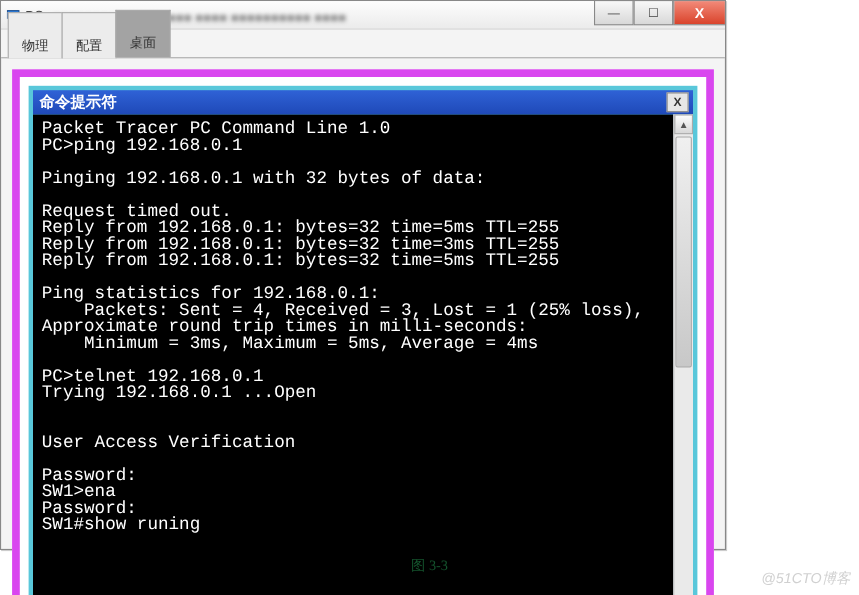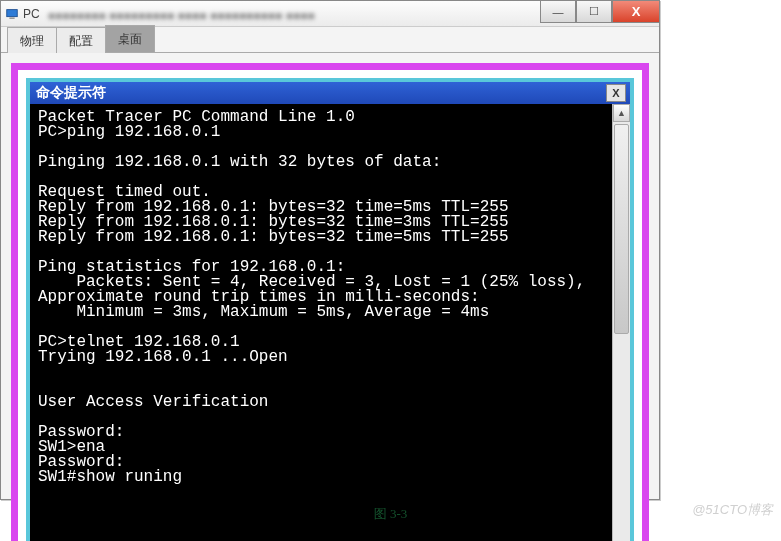--- a/index.html
+++ b/index.html
@@ -78,21 +78,21 @@
   
   .tab-strip {
     display: flex;
     align-items: flex-end;
     padding-left: 6px;
     height: 26px;
     background: #f4f4f4;
     border-bottom: 1px solid #aaa;
   }
   .tab {
-    padding: 5px 12px 3px 12px;
+    padding: 21px 12px 3px 12px;
     font-size: 12px;
     color: #333;
     border: 1px solid #aaa;
     border-bottom: none;
     background: #ececec;
     margin-right: -1px;
     position: relative;
     top: 1px;
     cursor: default;
   }
@@ -189,21 +189,21 @@
     left: 0; right: 0;
     top: 505px;
     text-align: center;
     font-family: "SimSun","宋体",serif;
     font-size: 13px;
     color: #14532d;
   }
   .watermark {
     position: absolute;
     right: 8px;
-    bottom: 22px;
+    bottom: 6px;
     font-size: 13px;
     color: #d0d0d0;
     font-style: italic;
     font-family: Arial, sans-serif;
   }
 </style>
 </head>
 <body>
 
 <div class="win-window">

